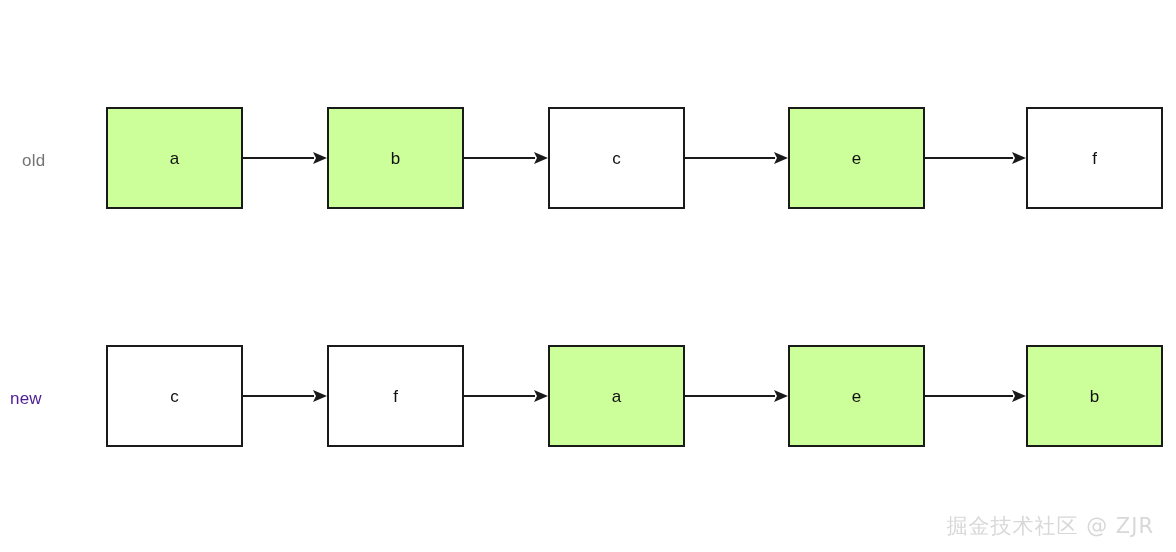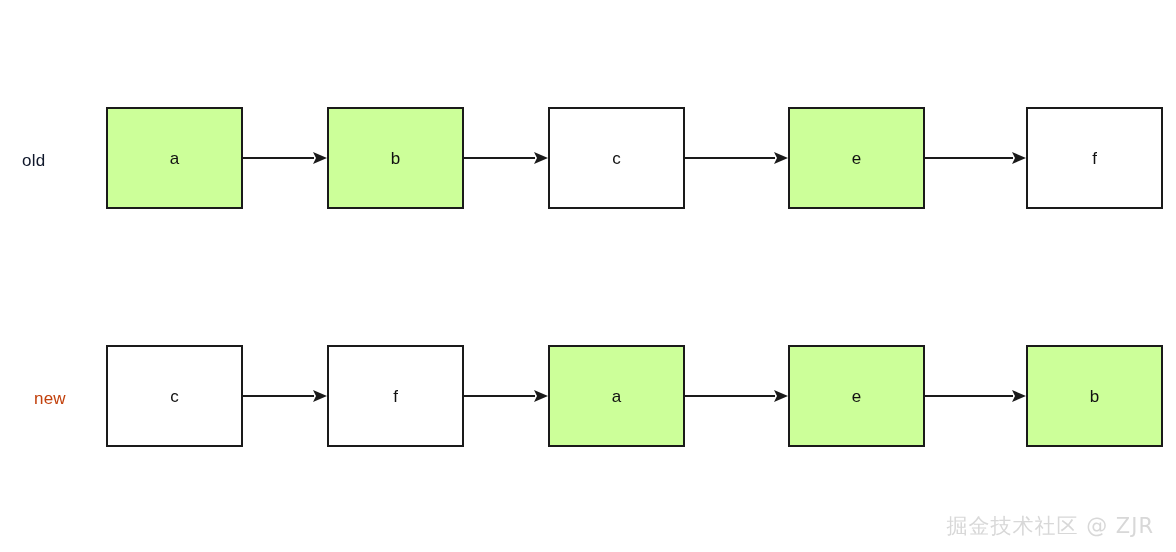--- a/index.html
+++ b/index.html
@@ -55,21 +55,21 @@
     letter-spacing: 1px;
     white-space: nowrap;
     font-family: "DejaVu Sans", sans-serif;
     text-align: center;
   }
 </style>
 </head>
 <body>
 
 <div id="canvas" style="width: 1176px; height: 552px; background: rgb(255, 255, 255);">
-    <div class="row-label" style="left: 22px; top: 152px; color: #0f172a;">old</div>
+    <div class="row-label" style="left: 22px; top: 152px; color: #737373;">old</div>
     <div class="node-box fill-green" style="left: 106px; top: 107px; width: 137px; height: 102px; background: rgb(204, 255, 153); border-color: rgb(26, 26, 26); color: rgb(17, 17, 17);">
       <span>a</span>
     </div>
     <div class="connector" style="left: 243px; top: 148px; width: 84px;">
       <svg width="84" height="20" viewBox="0 0 84 20">
         <line x1="0" y1="10" x2="71" y2="10" stroke="#1a1a1a" stroke-width="2"></line>
         <polygon points="84,10 70,4 73,10 70,16" fill="#1a1a1a"></polygon>
       </svg>
     </div>
     <div class="node-box fill-green" style="left: 327px; top: 107px; width: 137px; height: 102px; background: rgb(204, 255, 153); border-color: rgb(26, 26, 26); color: rgb(17, 17, 17);">
@@ -95,21 +95,21 @@
     </div>
     <div class="connector" style="left: 925px; top: 148px; width: 101px;">
       <svg width="101" height="20" viewBox="0 0 101 20">
         <line x1="0" y1="10" x2="88" y2="10" stroke="#1a1a1a" stroke-width="2"></line>
         <polygon points="101,10 87,4 90,10 87,16" fill="#1a1a1a"></polygon>
       </svg>
     </div>
     <div class="node-box fill-white" style="left: 1026px; top: 107px; width: 137px; height: 102px; background: rgb(255, 255, 255); border-color: rgb(26, 26, 26); color: rgb(17, 17, 17);">
       <span>f</span>
     </div>
-    <div class="row-label" style="left: 34px; top: 390px; color: #c2410c;">new</div>
+    <div class="row-label" style="left: 10px; top: 390px; color: #4c1d95;">new</div>
     <div class="node-box fill-white" style="left: 106px; top: 345px; width: 137px; height: 102px; background: rgb(255, 255, 255); border-color: rgb(26, 26, 26); color: rgb(17, 17, 17);">
       <span>c</span>
     </div>
     <div class="connector" style="left: 243px; top: 386px; width: 84px;">
       <svg width="84" height="20" viewBox="0 0 84 20">
         <line x1="0" y1="10" x2="71" y2="10" stroke="#1a1a1a" stroke-width="2"></line>
         <polygon points="84,10 70,4 73,10 70,16" fill="#1a1a1a"></polygon>
       </svg>
     </div>
     <div class="node-box fill-white" style="left: 327px; top: 345px; width: 137px; height: 102px; background: rgb(255, 255, 255); border-color: rgb(26, 26, 26); color: rgb(17, 17, 17);">

